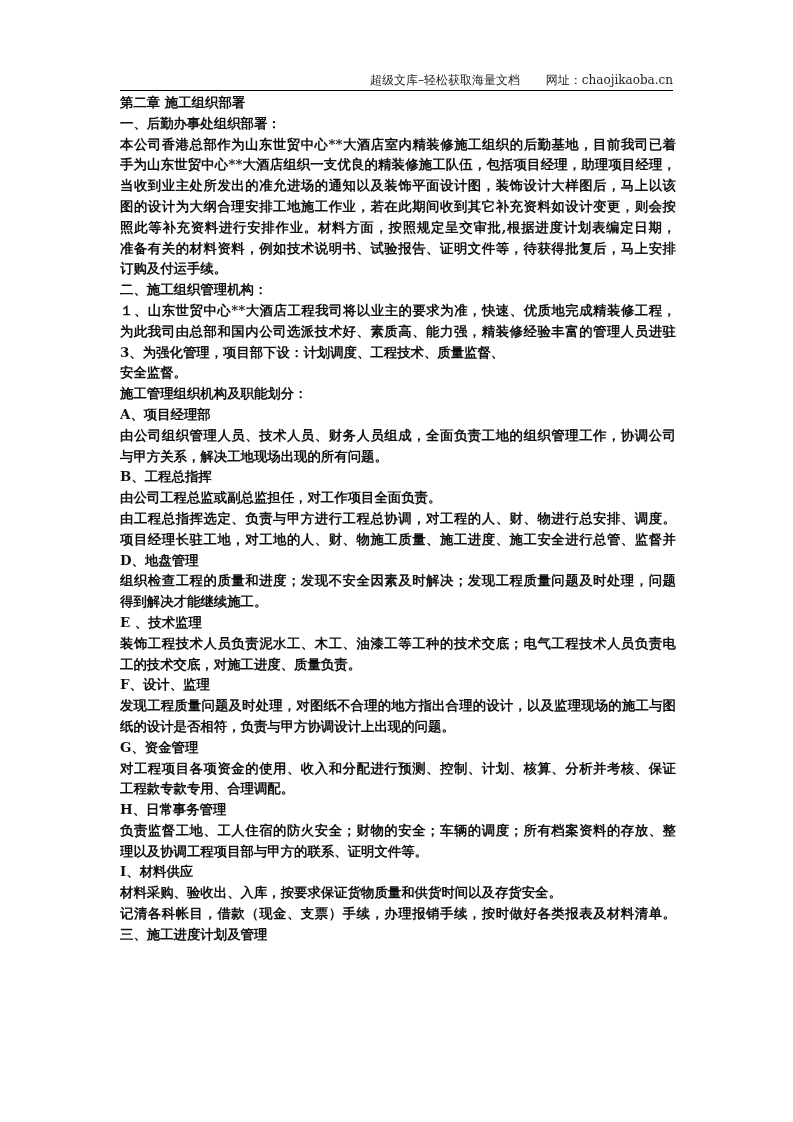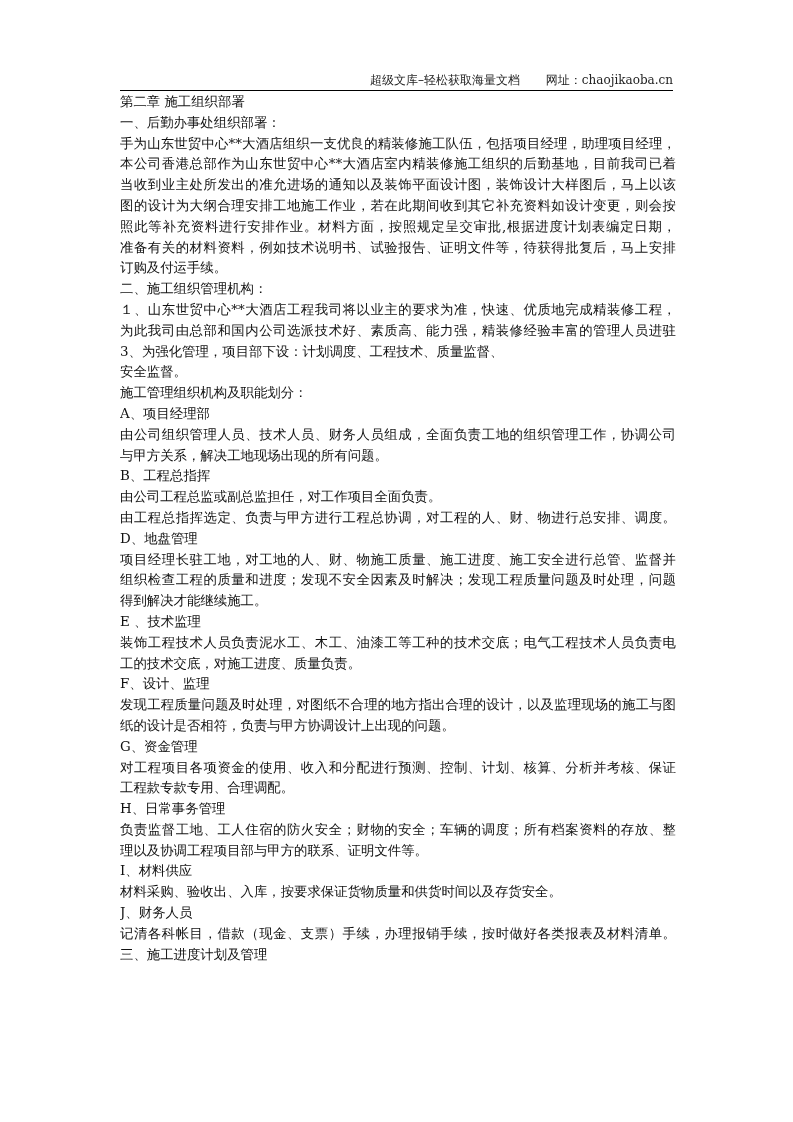--- a/index.html
+++ b/index.html
@@ -3,69 +3,68 @@
 <meta charset="utf-8">
 <style>
   html, body { margin: 0; padding: 0; background: #ffffff; }
   body { width: 793px; height: 1122px; position: relative; overflow: hidden;
          font-family: "DejaVu Serif", "Liberation Serif", serif; color: #111; }
   .header { position: absolute; left: 120px; top: 72px; width: 553px; height: 18px;
             border-bottom: 1px solid #000; text-align: right; font-size: 12px; line-height: 16px; color: #222; }
   .header .site { margin-right: 22px; }
   .content { position: absolute; left: 120px; top: 92px; width: 556px;
              font-size: 13.4px; line-height: 20.8px; }
-  .line { white-space: nowrap; display: block; text-align: justify; text-align-last: justify; height: 20.8px; overflow: hidden; }
+  .line { white-space: nowrap; display: block; text-align: justify; text-align-last: justify; height: 20.8px; overflow: hidden; font-weight: bold; }
   .line.last { text-align-last: left; }
 </style>
 </head>
 <body>
 
 <div class="header">
   <span class="site">超级文库–轻松获取海量文档</span>
   <span class="url">网址：chaojikaoba.cn</span>
 </div>
 
 <div class="content">
   <span class="line last">第二章  施工组织部署</span>
   <div id="lines">
       <span class="line last">一、后勤办事处组织部署：</span>
+      <span class="line">本公司香港总部作为山东世贸中心**大酒店室内精装修施工组织的后勤基地，目前我司已着</span>
       <span class="line">手为山东世贸中心**大酒店组织一支优良的精装修施工队伍，包括项目经理，助理项目经理，</span>
-      <span class="line">本公司香港总部作为山东世贸中心**大酒店室内精装修施工组织的后勤基地，目前我司已着</span>
       <span class="line">当收到业主处所发出的准允进场的通知以及装饰平面设计图，装饰设计大样图后，马上以该</span>
       <span class="line">图的设计为大纲合理安排工地施工作业，若在此期间收到其它补充资料如设计变更，则会按</span>
       <span class="line">照此等补充资料进行安排作业。材料方面，按照规定呈交审批,根据进度计划表编定日期，</span>
       <span class="line">准备有关的材料资料，例如技术说明书、试验报告、证明文件等，待获得批复后，马上安排</span>
       <span class="line last">订购及付运手续。</span>
       <span class="line last">二、施工组织管理机构：</span>
       <span class="line">１、山东世贸中心**大酒店工程我司将以业主的要求为准，快速、优质地完成精装修工程，</span>
       <span class="line">为此我司由总部和国内公司选派技术好、素质高、能力强，精装修经验丰富的管理人员进驻</span>
       <span class="line last">3、为强化管理，项目部下设：计划调度、工程技术、质量监督、</span>
       <span class="line last">安全监督。</span>
       <span class="line last">施工管理组织机构及职能划分：</span>
       <span class="line last">A、项目经理部</span>
       <span class="line">由公司组织管理人员、技术人员、财务人员组成，全面负责工地的组织管理工作，协调公司</span>
       <span class="line last">与甲方关系，解决工地现场出现的所有问题。</span>
       <span class="line last">B、工程总指挥</span>
       <span class="line last">由公司工程总监或副总监担任，对工作项目全面负责。</span>
       <span class="line">由工程总指挥选定、负责与甲方进行工程总协调，对工程的人、财、物进行总安排、调度。</span>
+      <span class="line">项目经理长驻工地，对工地的人、财、物施工质量、施工进度、施工安全进行总管、监督并</span>
       <span class="line last">D、地盘管理</span>
-      <span class="line">项目经理长驻工地，对工地的人、财、物施工质量、施工进度、施工安全进行总管、监督并</span>
       <span class="line">组织检查工程的质量和进度；发现不安全因素及时解决；发现工程质量问题及时处理，问题</span>
       <span class="line last">得到解决才能继续施工。</span>
       <span class="line last">E 、技术监理</span>
       <span class="line">装饰工程技术人员负责泥水工、木工、油漆工等工种的技术交底；电气工程技术人员负责电</span>
       <span class="line last">工的技术交底，对施工进度、质量负责。</span>
       <span class="line last">F、设计、监理</span>
       <span class="line">发现工程质量问题及时处理，对图纸不合理的地方指出合理的设计，以及监理现场的施工与图</span>
       <span class="line last">纸的设计是否相符，负责与甲方协调设计上出现的问题。</span>
       <span class="line last">G、资金管理</span>
       <span class="line">对工程项目各项资金的使用、收入和分配进行预测、控制、计划、核算、分析并考核、保证</span>
       <span class="line last">工程款专款专用、合理调配。</span>
       <span class="line last">H、日常事务管理</span>
       <span class="line">负责监督工地、工人住宿的防火安全；财物的安全；车辆的调度；所有档案资料的存放、整</span>
       <span class="line last">理以及协调工程项目部与甲方的联系、证明文件等。</span>
       <span class="line last">I、材料供应</span>
       <span class="line last">材料采购、验收出、入库，按要求保证货物质量和供货时间以及存货安全。</span>
-      <span class="line last">J、财务人员</span>
       <span class="line">记清各科帐目，借款（现金、支票）手续，办理报销手续，按时做好各类报表及材料清单。</span>
       <span class="line last">三、施工进度计划及管理</span>
     </div>
 </div>
 
 </body></html>

